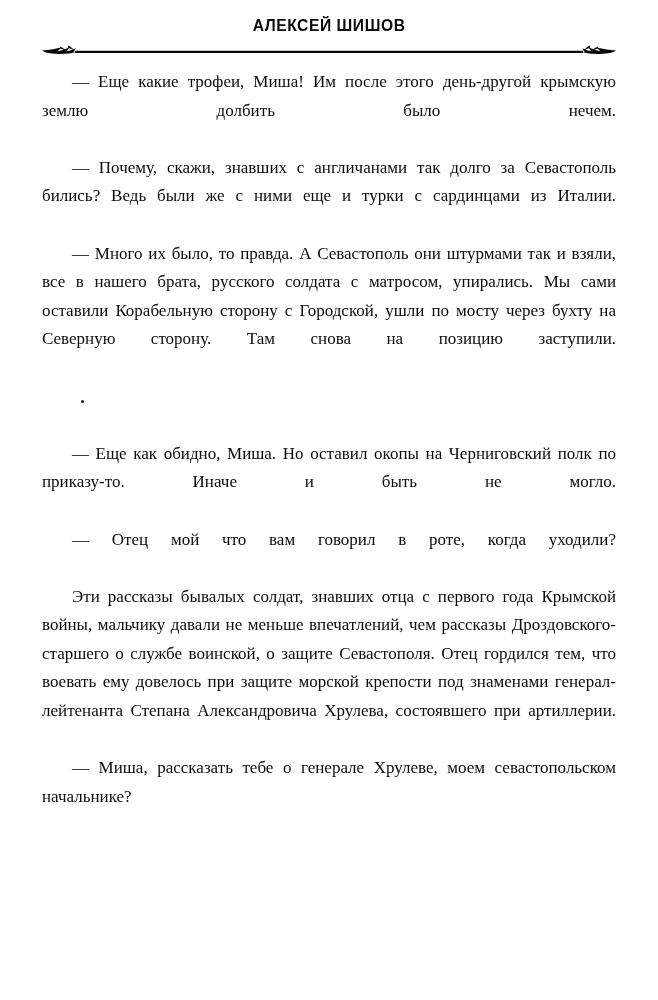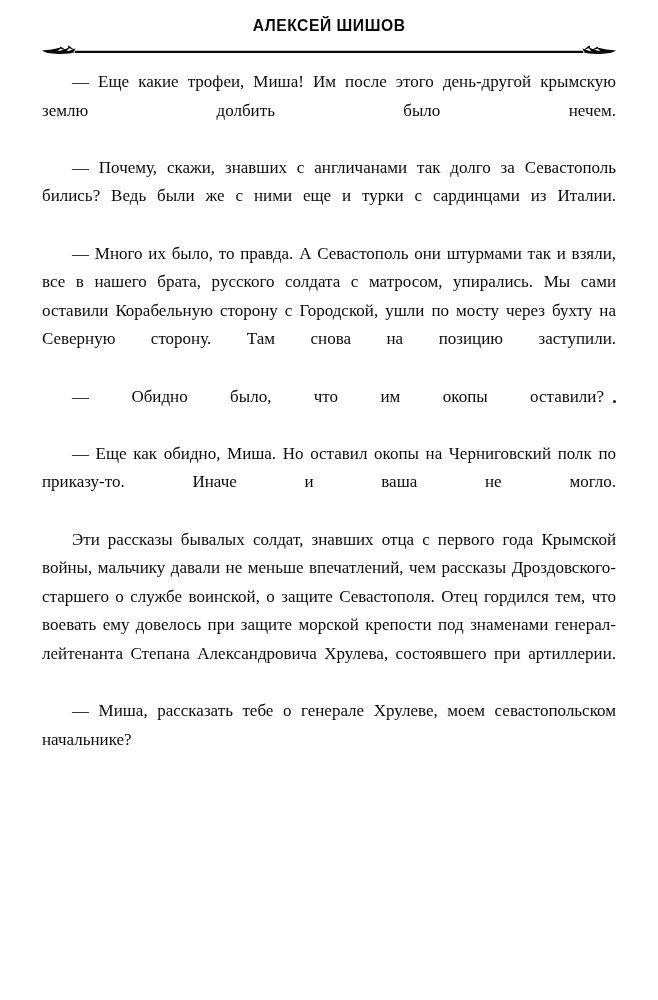--- a/index.html
+++ b/index.html
@@ -130,22 +130,23 @@
         <path d="M24 6.4 C27 7.8 29.4 9.4 31.2 11.4 C29 10.2 26.6 9.2 24 8.4 Z"></path>
         <path d="M32 5.6 C35 7.0 37.2 8.8 38.6 10.8 C36.6 9.6 34.4 8.6 32 7.8 Z"></path>
       </g>
     </svg>
   </div>
 
   <div class="textblock">
     <p class="para">— Еще какие трофеи, Миша! Им после этого день-другой крымскую землю долбить было нечем.</p>
     <p class="para">— Почему, скажи, знавших с англичанами так долго за Севастополь бились? Ведь были же с ними еще и турки с сардинцами из Италии.</p>
     <p class="para">— Много их было, то правда. А Севастополь они штурмами так и взяли, все в нашего брата, русского солдата с матросом, упирались. Мы сами оставили Корабельную сторону с Городской, ушли по мосту через бухту на Северную сторону. Там снова на позицию заступили.</p>
-    <p class="para"><span>— Обидно было, что им окопы оставили?</span><span class="speck"></span></p>
-    <p class="para">— Еще как обидно, Миша. Но оставил окопы на Черниговский полк по приказу-то. Иначе и ваша не могло.</p>
+    <p class="para"><span class="speck"></span></p>
+    <p class="para">— Еще как обидно, Миша. Но оставил окопы на Черниговский полк по приказу-то. Иначе и быть не могло.</p>
+    <p class="para">— Отец мой что вам говорил в роте, когда уходили?</p>
     <p class="para">Эти рассказы бывалых солдат, знавших отца с первого года Крымской войны, мальчику давали не меньше впечатлений, чем рассказы Дроздовского-старшего о службе воинской, о защите Севастополя. Отец гордился тем, что воевать ему довелось при защите морской крепости под знаменами генерал-лейтенанта Степана Александровича Хрулева, состоявшего при артиллерии.</p>
     <p class="para">— Миша, рассказать тебе о генерале Хрулеве, моем севастопольском начальнике?</p>
 
   </div>
 
   <div class="folio">18</div>
 
 </div>
 
 </body></html>

